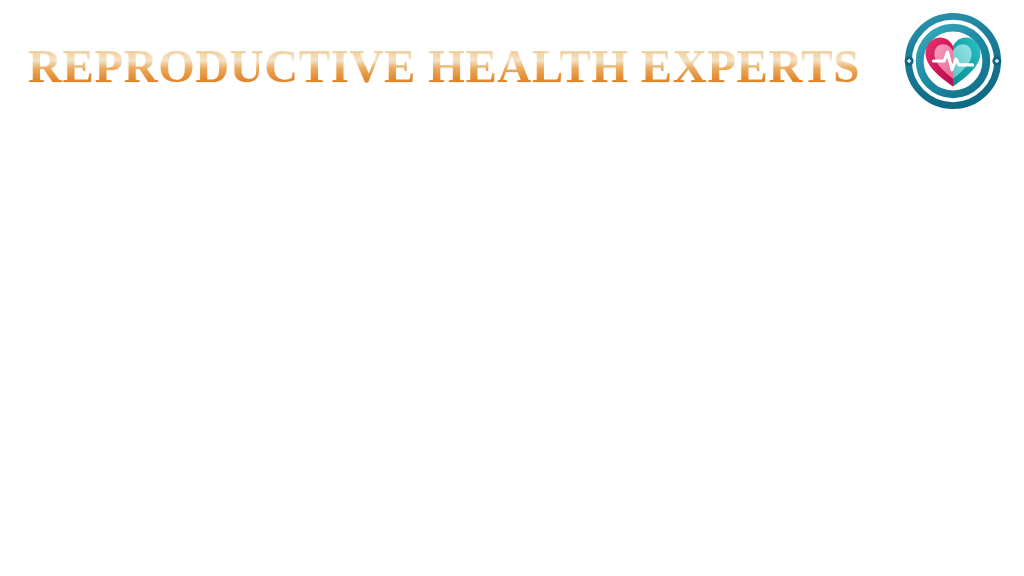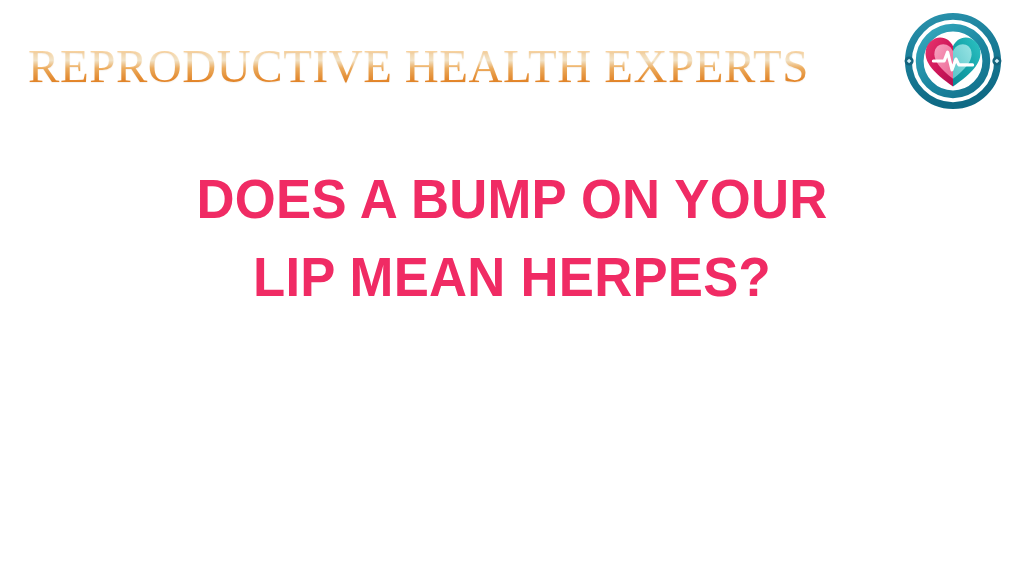--- a/index.html
+++ b/index.html
@@ -31,21 +31,21 @@
     height: 122px;
     display: flex;
     align-items: center;
     justify-content: space-between;
     box-sizing: border-box;
     padding: 0 14px 0 28px;
   }
 
   .brand-wordmark {
     font-family: "Liberation Serif", "DejaVu Serif", serif;
-    font-weight: 400;
+    font-weight: 700;
     font-size: 47px;
     line-height: 1;
     letter-spacing: 0.012em;
     white-space: nowrap;
     margin: 0;
     padding-top: 10px;
     
     background-image: linear-gradient(
         180deg,
         #e8923a 0%,
@@ -166,20 +166,14 @@
         <path d="M50 68 C 37 58, 31 50, 31 43 C 31 36, 36 33, 40 33
                  C 45 33, 48 36, 50 40 Z" fill="url(#heartInnerL)" opacity="0.95"></path>
         <path d="M50 68 C 63 58, 69 50, 69 43 C 69 36, 64 33, 60 33
                  C 55 33, 52 36, 50 40 Z" fill="url(#heartInnerR)" opacity="0.95"></path>
 
         <path d="M30 50 H41 l3.5 -9 4.5 18 4 -11 3 6 H70" fill="none" stroke="#ffffff" stroke-width="3.2" stroke-linecap="round" stroke-linejoin="round"></path>
       </svg>
     </span>
   </header>
 
-  <div class="headline-block">
-    <h2 class="headline">
-      <span class="headline-line">DOES A BUMP ON YOUR</span>
-      <span class="headline-line">LIP MEAN HERPES?</span>
-    </h2>
-  </div>
 
 </div>
 
 </body></html>

